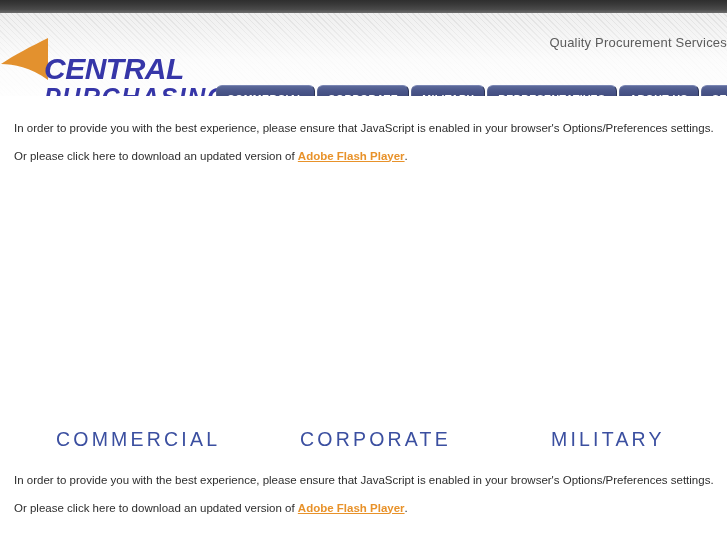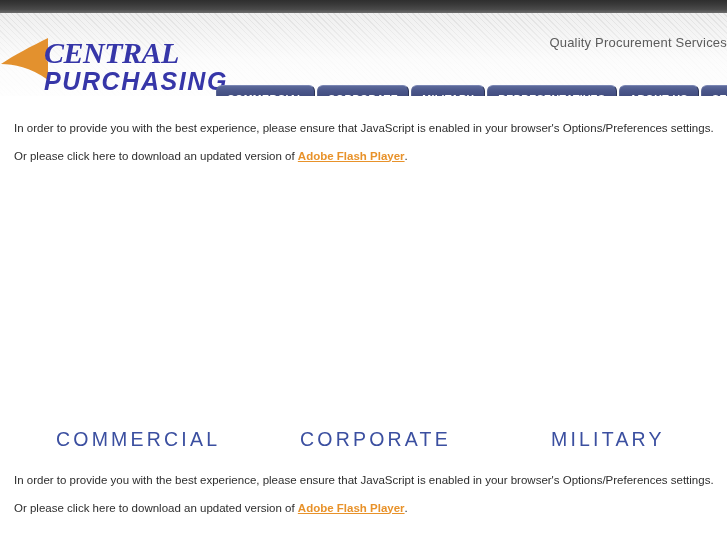--- a/index.html
+++ b/index.html
@@ -68,27 +68,28 @@
   }
   .logo-text {
     position: absolute;
     left: 44px;
     top: 15px;
     line-height: 1;
     user-select: none;
   }
   .logo-central {
     display: block;
-    font-family: Liberation Serif, serif;
+    font-family: Liberation Sans, sans-serif;
     font-weight: bold;
     font-style: italic;
     font-size: 30px;
     letter-spacing: -0.5px;
     color: #3636a8;
     text-shadow: 0.5px 0.5px 0 rgba(255,255,255,0.55);
+    margin-top: 16px;
   }
   .logo-purchasing {
     display: block;
     margin-top: 1px;
     font-family: "Liberation Sans", sans-serif;
     font-weight: bold;
     font-style: italic;
     font-size: 25px;
     letter-spacing: 1.6px;
     color: #3636a8;

